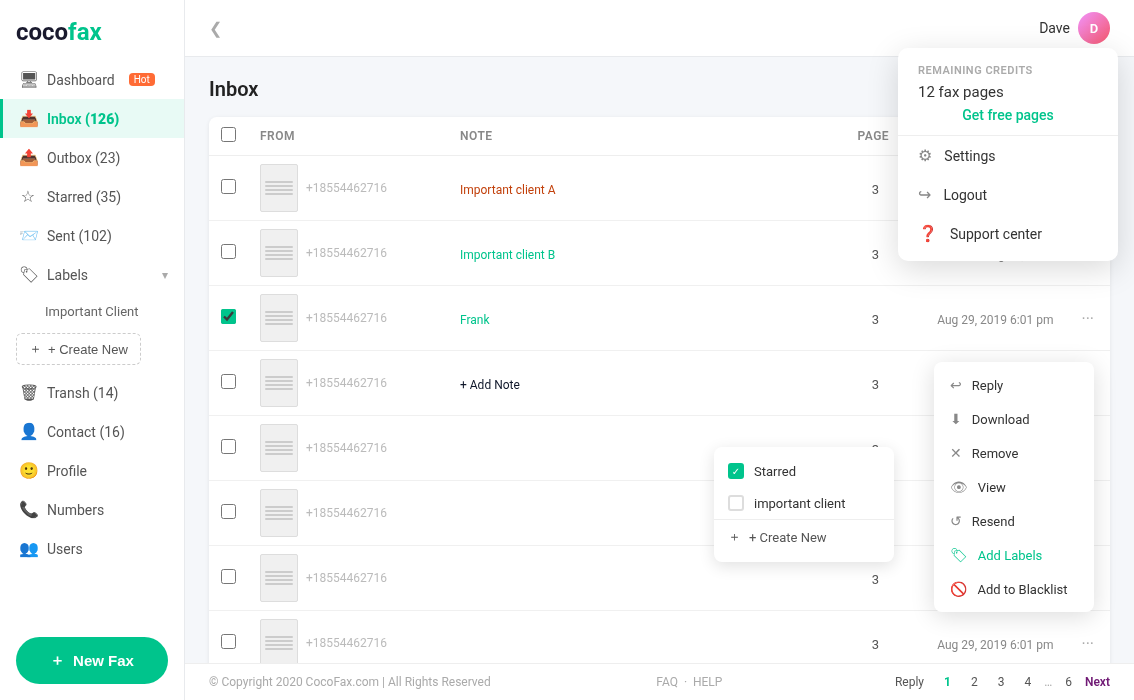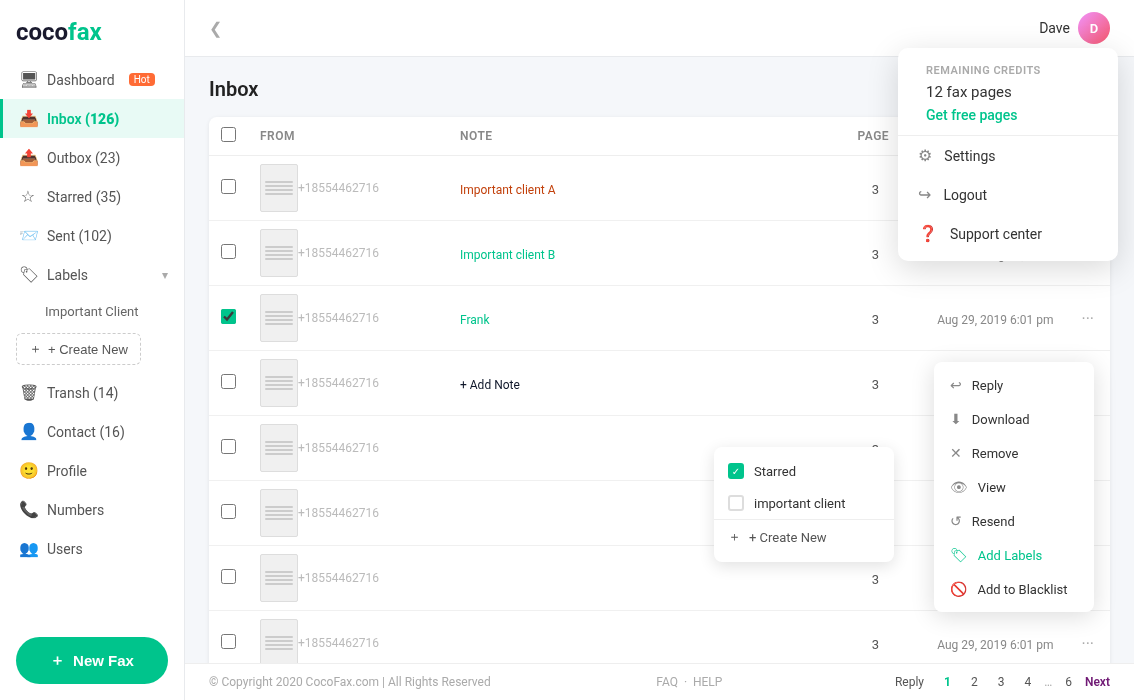--- a/index.html
+++ b/index.html
@@ -153,21 +153,21 @@
       border-radius: 2px;
       display: inline-flex;
       flex-direction: column;
       align-items: center;
       justify-content: center;
       gap: 2px;
       overflow: hidden;
     }
     .fax-thumb-line { width: 28px; height: 2px; background: #ccc; border-radius: 1px; }
 
-    .from-info { display: flex; align-items: center; }
+    .from-info { display: flex; align-items: center; gap: 8px; }
     .from-number { font-size: 12px; color: #bbb; }
 
     .note-tag { font-size: 12px; color: #00c48c; }
     .add-note { font-size: 12px; color: #aaa; cursor: pointer; }
 
     .page-num { font-size: 13px; color: #555; }
     .date-text { font-size: 12px; color: #888; }
 
     .dots-btn { color: #aaa; cursor: pointer; font-size: 16px; padding: 4px; }
 
@@ -193,24 +193,24 @@
       position: absolute;
       top: 48px;
       right: 16px;
       background: #fff;
       border-radius: 10px;
       box-shadow: 0 8px 32px rgba(0,0,0,0.15);
       min-width: 220px;
       z-index: 100;
       padding: 16px 0 8px;
     }
-    .dropdown-credits { padding: 0 28px 12px; border-bottom: 1px solid #eee; }
+    .dropdown-credits { padding: 0 20px 12px; border-bottom: 1px solid #eee; }
     .dropdown-credits-label { font-size: 11px; color: #aaa; font-weight: 600; text-transform: uppercase; letter-spacing: 0.5px; margin-bottom: 6px; }
     .dropdown-credits-value { font-size: 15px; color: #333; margin-bottom: 6px; }
-    .dropdown-free-link { font-size: 14px; color: #00c48c; cursor: pointer; font-weight: 500; }
+    .dropdown-free-link { font-size: 14px; color: #00c48c; cursor: pointer; font-weight: 500; text-align: center; }
     .dropdown-item {
       display: flex;
       align-items: center;
       gap: 12px;
       padding: 10px 20px;
       cursor: pointer;
       font-size: 14px;
       color: #333;
     }
     .dropdown-item .di-icon { font-size: 16px; color: #888; }

